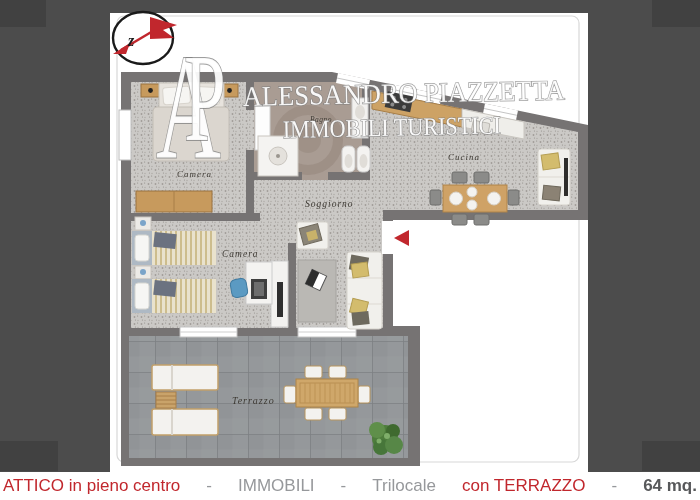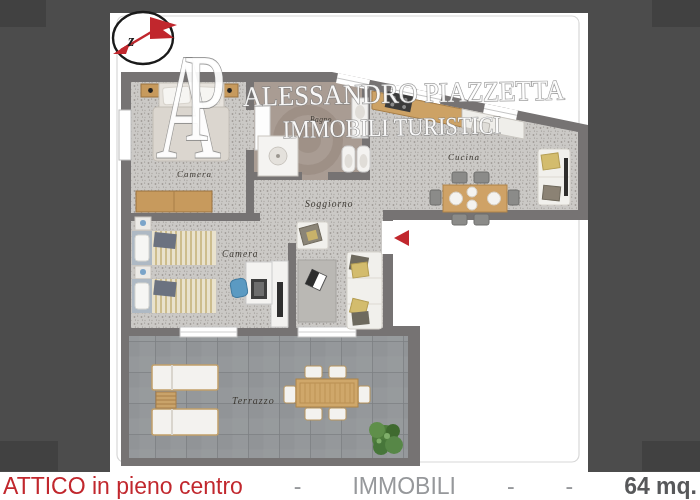--- a/index.html
+++ b/index.html
@@ -7,21 +7,21 @@
          font-family:"Liberation Sans",sans-serif;}
   .bg-patch{position:absolute;background:#414141;}
   .p1{left:0;top:0;width:46px;height:27px;}
   .p2{left:652px;top:0;width:48px;height:27px;}
   .p3{left:0;top:441px;width:58px;height:30px;}
   .p4{left:642px;top:441px;width:58px;height:30px;}
   .plan-panel{position:absolute;left:110px;top:13px;width:478px;height:459px;background:#ffffff;}
   .plan-svg{position:absolute;left:0;top:0;width:700px;height:500px;}
   .caption{position:absolute;left:0;top:472px;width:700px;height:28px;background:#ffffff;
            display:flex;align-items:center;justify-content:space-between;
-           padding:0 3px;box-sizing:border-box;font-size:23px;white-space:nowrap;}
+           padding:0 3px;box-sizing:border-box;font-size:17px;white-space:nowrap;}
   .c-red{color:#c1272d;}
   .c-gray{color:#96989b;}
   .c-dark{color:#57585a;font-weight:bold;}
   .room-label{font-family:"Liberation Serif",serif;font-style:italic;fill:#3e3a34;}
   .wm-text{font-family:"Liberation Serif",serif;fill:#ffffff;fill-opacity:0.93;
            stroke:#7d7d7d;stroke-opacity:0.75;paint-order:stroke fill;}
 </style>
 </head>
 <body>
 
@@ -248,17 +248,19 @@
       <text class="wm-text" stroke-width="1.4" font-size="28" textLength="322" lengthAdjust="spacingAndGlyphs" transform="rotate(-1.2 243 106)" x="243" y="106">ALESSANDRO PIAZZETTA</text>
       <text class="wm-text" stroke-width="1.3" font-size="25" textLength="218" lengthAdjust="spacingAndGlyphs" transform="rotate(-1.2 283 138)" x="283" y="138">IMMOBILI TURISTICI</text>
     </g>
   </svg>
 
   <div class="caption">
     <span class="c-red">ATTICO in pieno centro</span>
     <span class="c-gray">-</span>
     <span class="c-gray">IMMOBILI</span>
     <span class="c-gray">-</span>
+    <span class="c-gray">Trilocale</span>
+    <span class="c-red">con TERRAZZO</span>
     <span class="c-gray">-</span>
     <span class="c-dark">64 mq.</span>
   </div>
 
 </div>
 
 </body></html>

